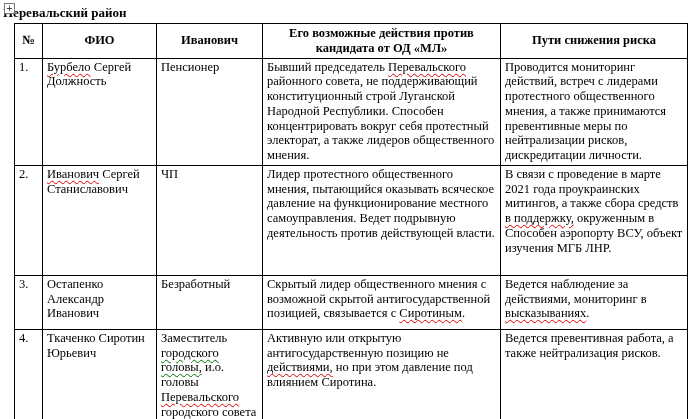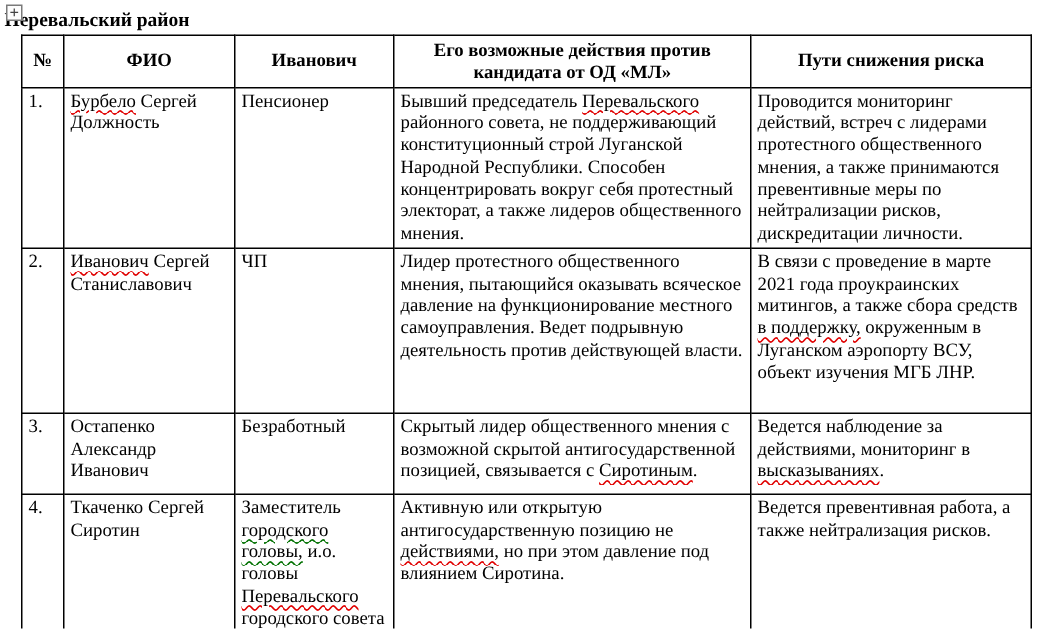--- a/index.html
+++ b/index.html
@@ -116,30 +116,30 @@
       <td><span class="squiggle-red">Бурбело</span><span> Сергей Должность</span></td>
       <td><span>Пенсионер</span></td>
       <td><span>Бывший председатель </span><span class="squiggle-red">Перевальского</span><span> районного совета, не поддерживающий конституционный строй Луганской Народной Республики. Способен концентрировать вокруг себя протестный электорат, а также лидеров общественного мнения.</span></td>
       <td><span>Проводится мониторинг действий, встреч с лидерами протестного общественного мнения, а также принимаются превентивные меры по нейтрализации рисков, дискредитации личности.</span></td>
     </tr>
     <tr class="r2">
       <td>2.</td>
       <td><span class="squiggle-red">Иванович</span><span> Сергей Станиславович</span></td>
       <td><span>ЧП</span></td>
       <td><span>Лидер протестного общественного мнения, пытающийся оказывать всяческое давление на функционирование местного самоуправления. Ведет подрывную деятельность против действующей власти.</span></td>
-      <td><span>В связи с проведение в марте 2021 года проукраинских митингов, а также сбора средств </span><span class="squiggle-red">в поддержку,</span><span> окруженным в Луганском аэропорту ВСУ, объект изучения МГБ ЛНР.</span></td>
+      <td><span>В связи с проведение в марте 2021 года проукраинских митингов, а также сбора средств </span><span class="squiggle-red">в поддержку,</span><span> окруженным в Способен аэропорту ВСУ, объект изучения МГБ ЛНР.</span></td>
     </tr>
     <tr class="r3">
       <td>3.</td>
       <td><span>Остапенко Александр Иванович</span></td>
       <td><span>Безработный</span></td>
       <td><span>Скрытый лидер общественного мнения с возможной скрытой антигосударственной позицией, связывается с </span><span class="squiggle-red">Сиротиным</span><span>.</span></td>
       <td><span>Ведется наблюдение за действиями, мониторинг в </span><span class="squiggle-red">высказываниях</span><span>.</span></td>
     </tr>
     <tr class="r4">
       <td>4.</td>
-      <td><span>Ткаченко Сергей Сиротин</span></td>
+      <td><span>Ткаченко Сиротин Юрьевич</span></td>
       <td><span>Заместитель </span><span class="squiggle-green">городского головы,</span><span> и.о. головы </span><span class="squiggle-red">Перевальского</span><span> городского совета</span></td>
       <td><span>Активную или открытую антигосударственную позицию не </span><span class="squiggle-red">действиями,</span><span> но при этом давление под влиянием Сиротина.</span></td>
       <td><span>Ведется превентивная работа, а также нейтрализация рисков.</span></td>
     </tr>
   </tbody>
 </table>
 
 </body></html>

